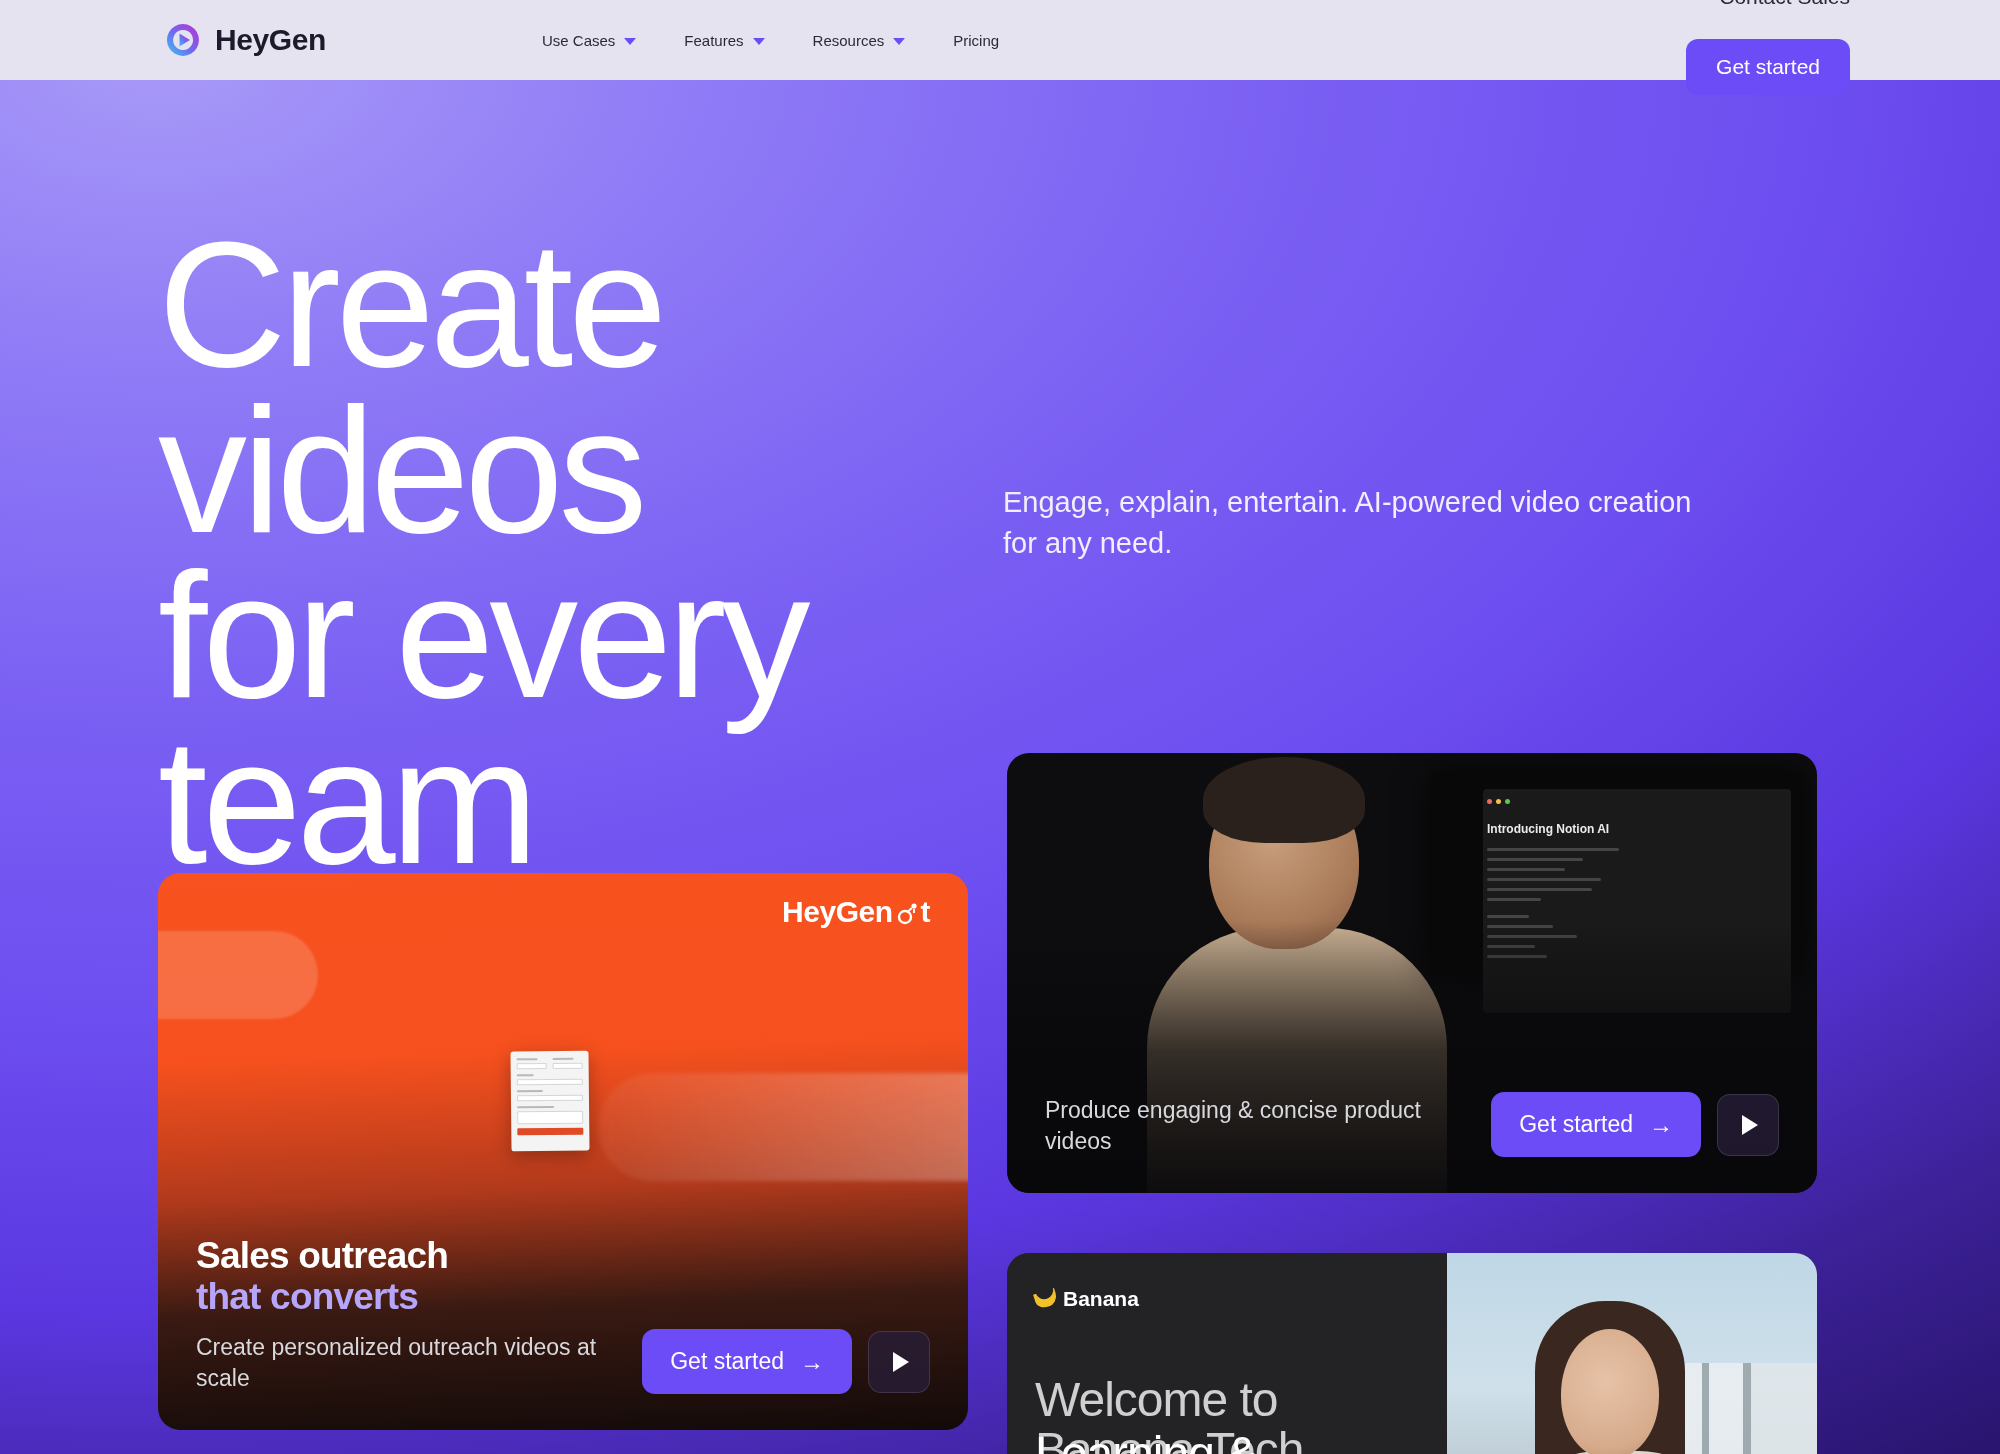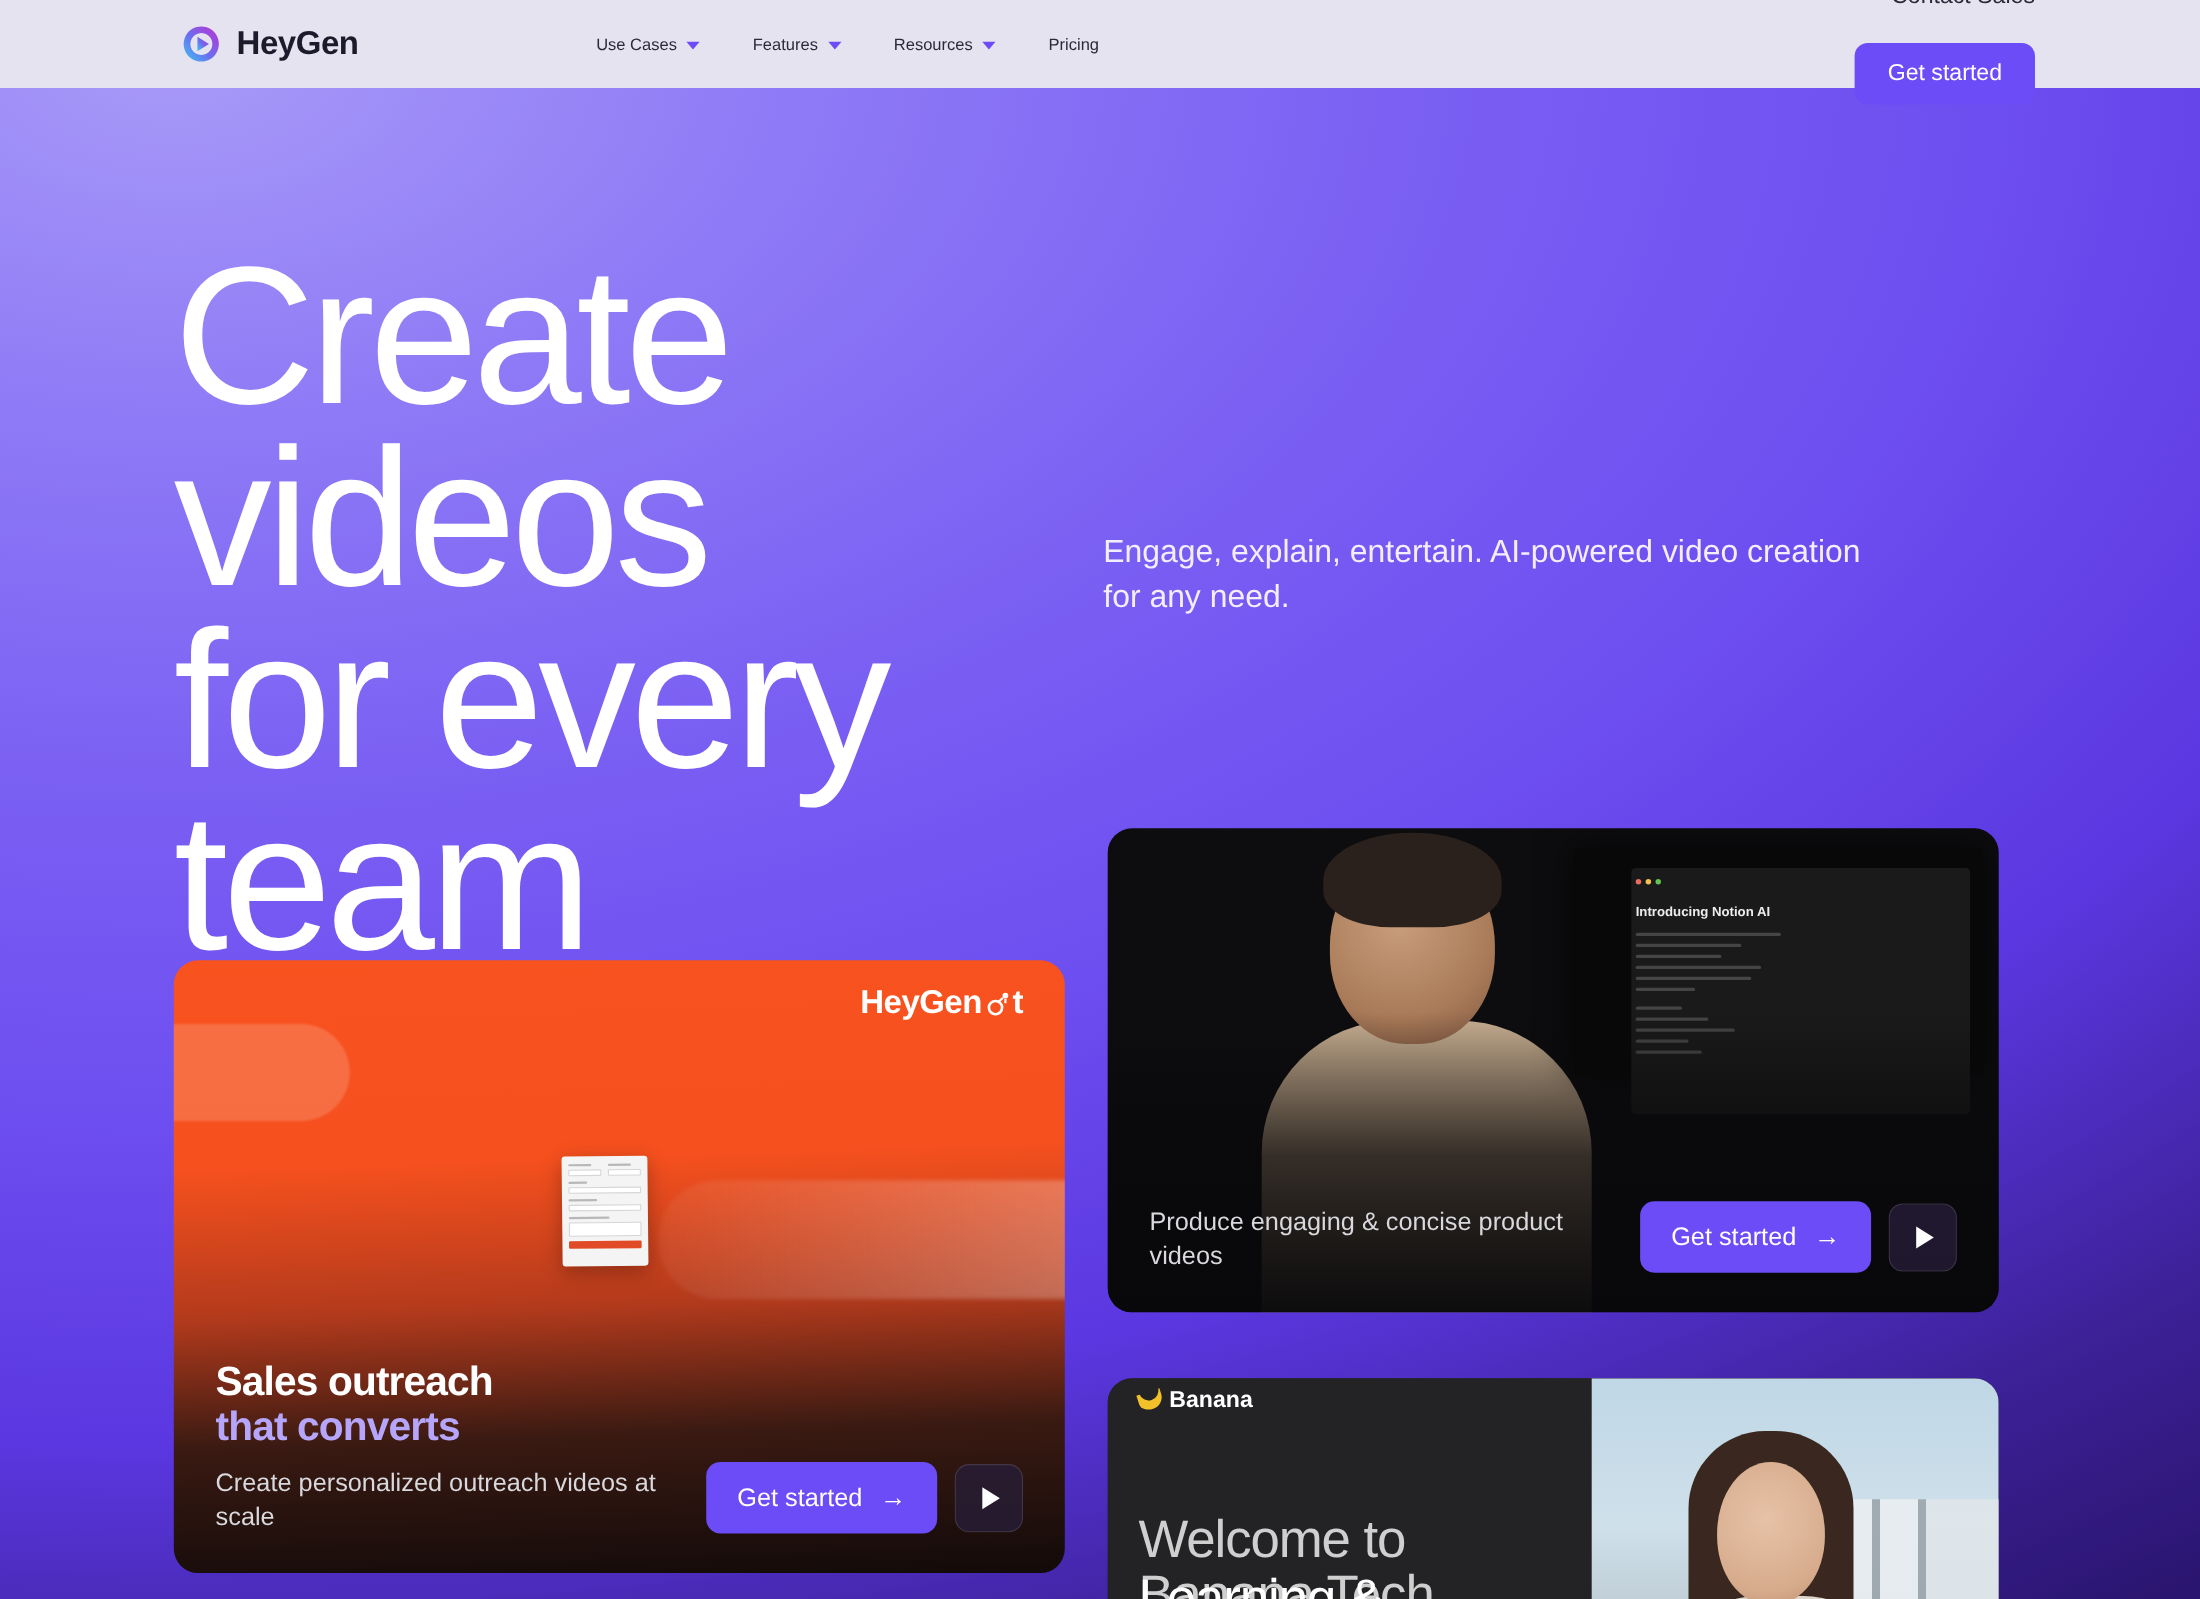--- a/index.html
+++ b/index.html
@@ -173,21 +173,21 @@
     left:1007px; top:1151px; width:810px; height:300px;
     background:#232326;
   }
   .bn-left{position:absolute;left:0;top:0;width:440px;height:100%;background:#232326;}
   .bn-right{
     position:absolute;right:0;top:0;width:370px;height:100%;
     background:linear-gradient(180deg,#bfd7e6 0%,#cfe0ea 45%,#aab6bd 100%);
     overflow:hidden;
   }
   .bn-logo{
-    position:absolute; left:28px; top:8px;
+    position:absolute; left:28px; top:34px;
     display:flex;align-items:center;gap:6px;
     font-size:21px;font-weight:700;color:#fff;
   }
   .banana-glyph{
     width:22px;height:16px;
     background:#f2c029;
     border-radius:0 0 14px 14px / 0 0 14px 10px;
     transform:rotate(-18deg);
     position:relative;
   }

